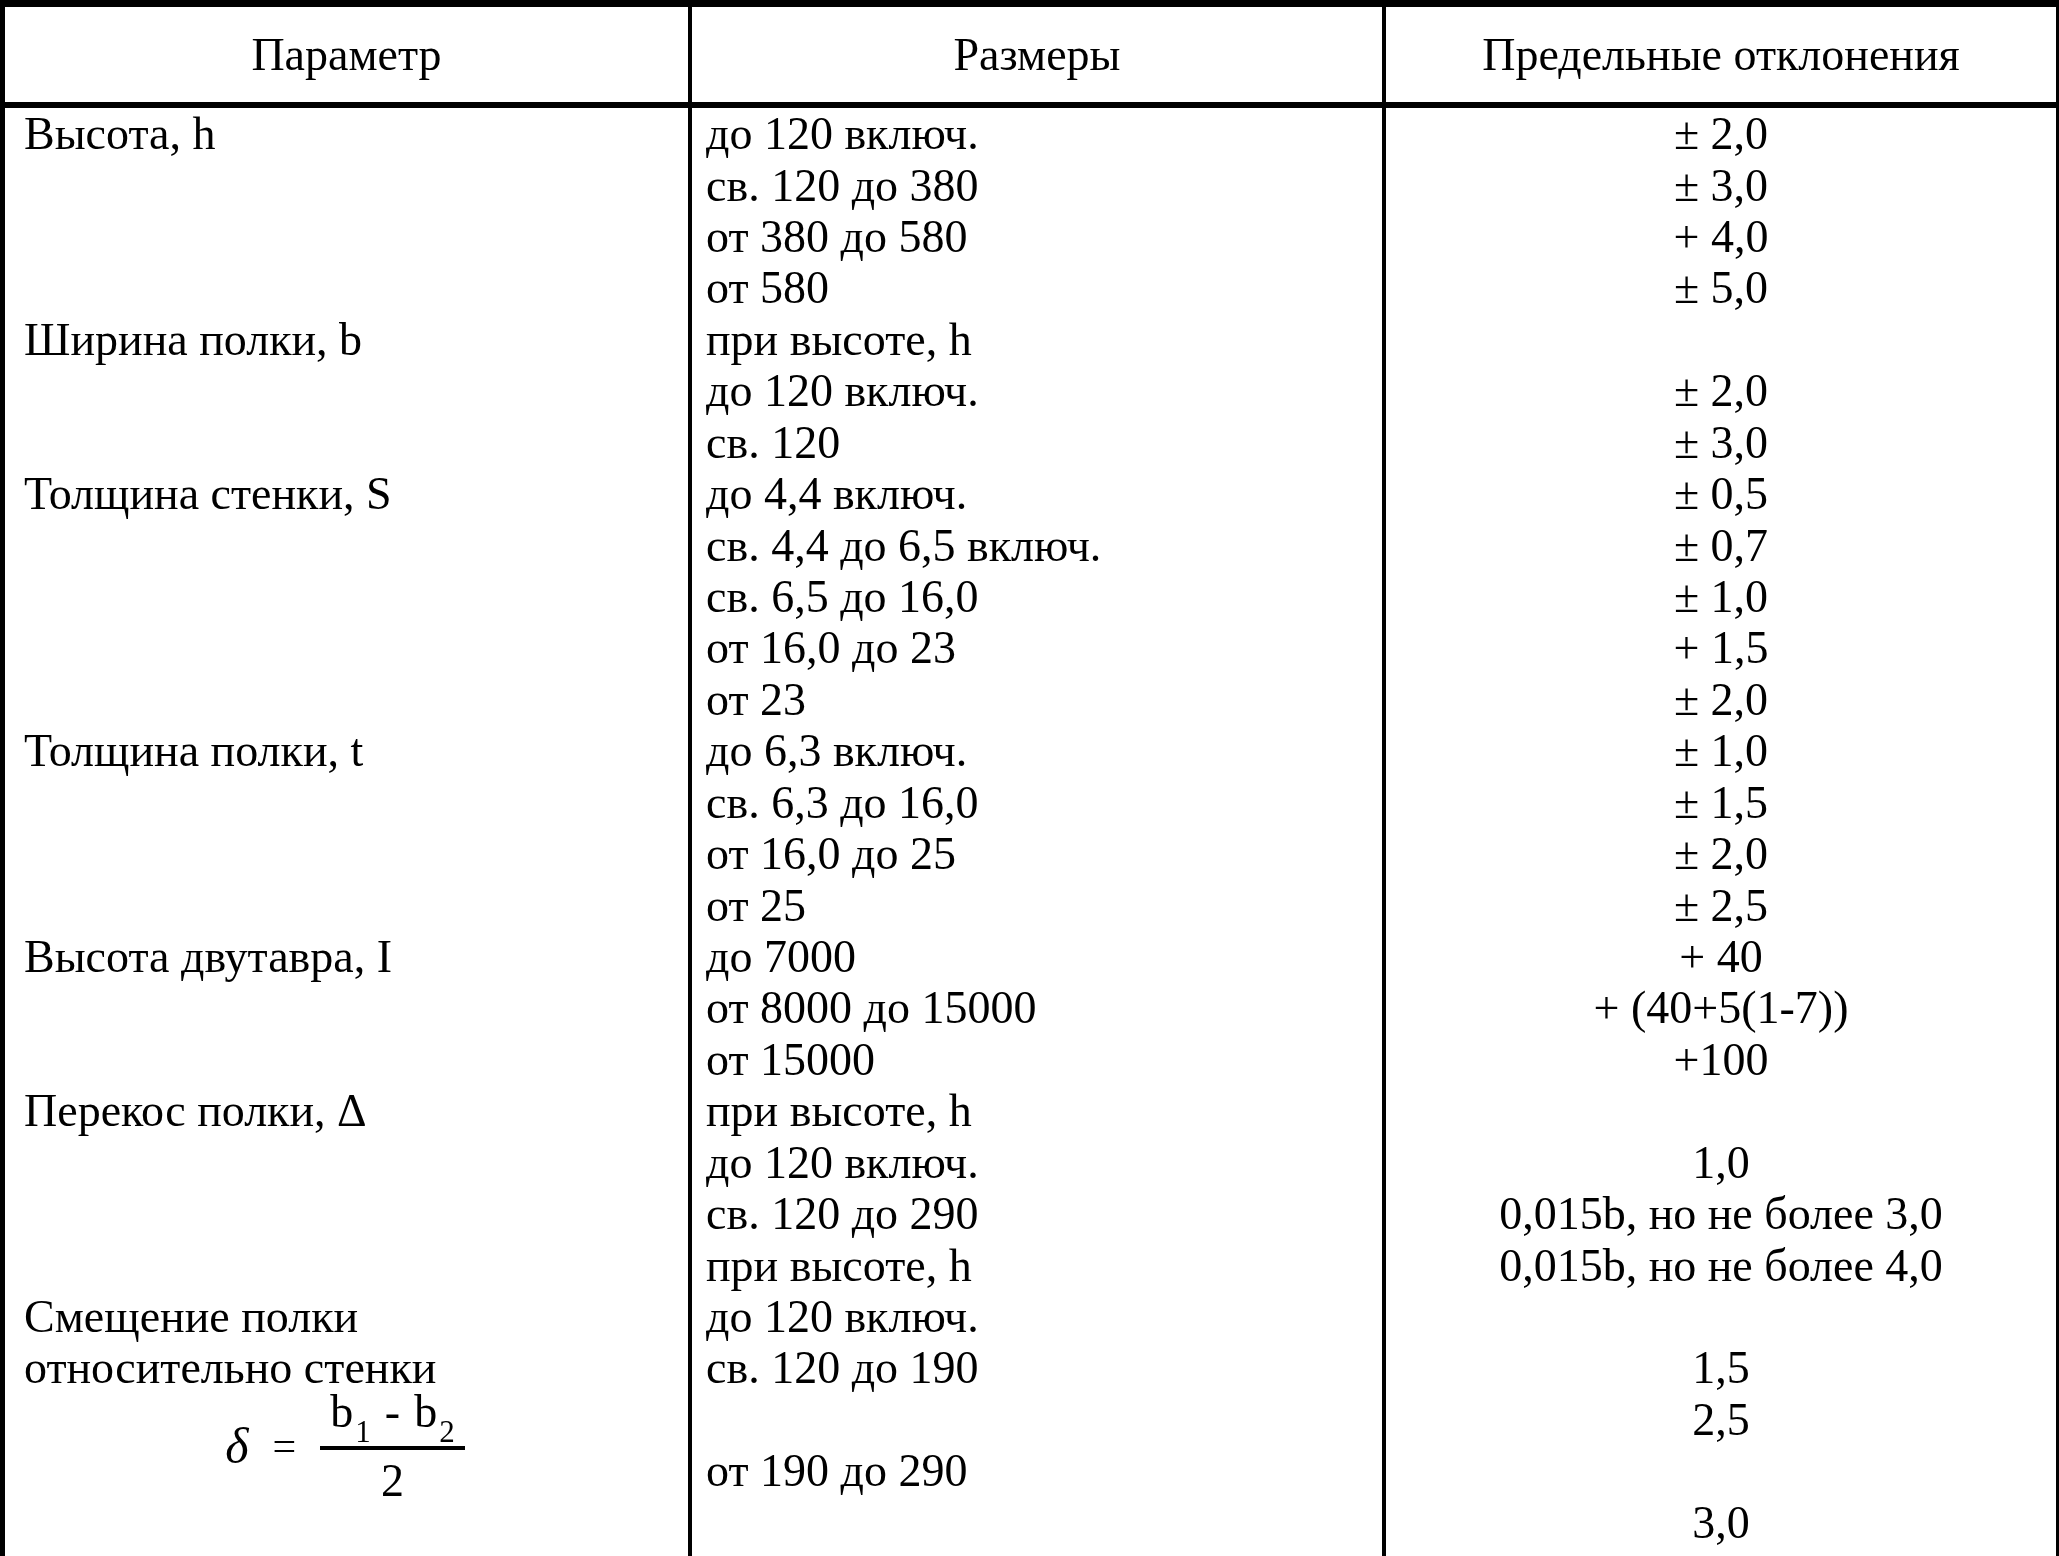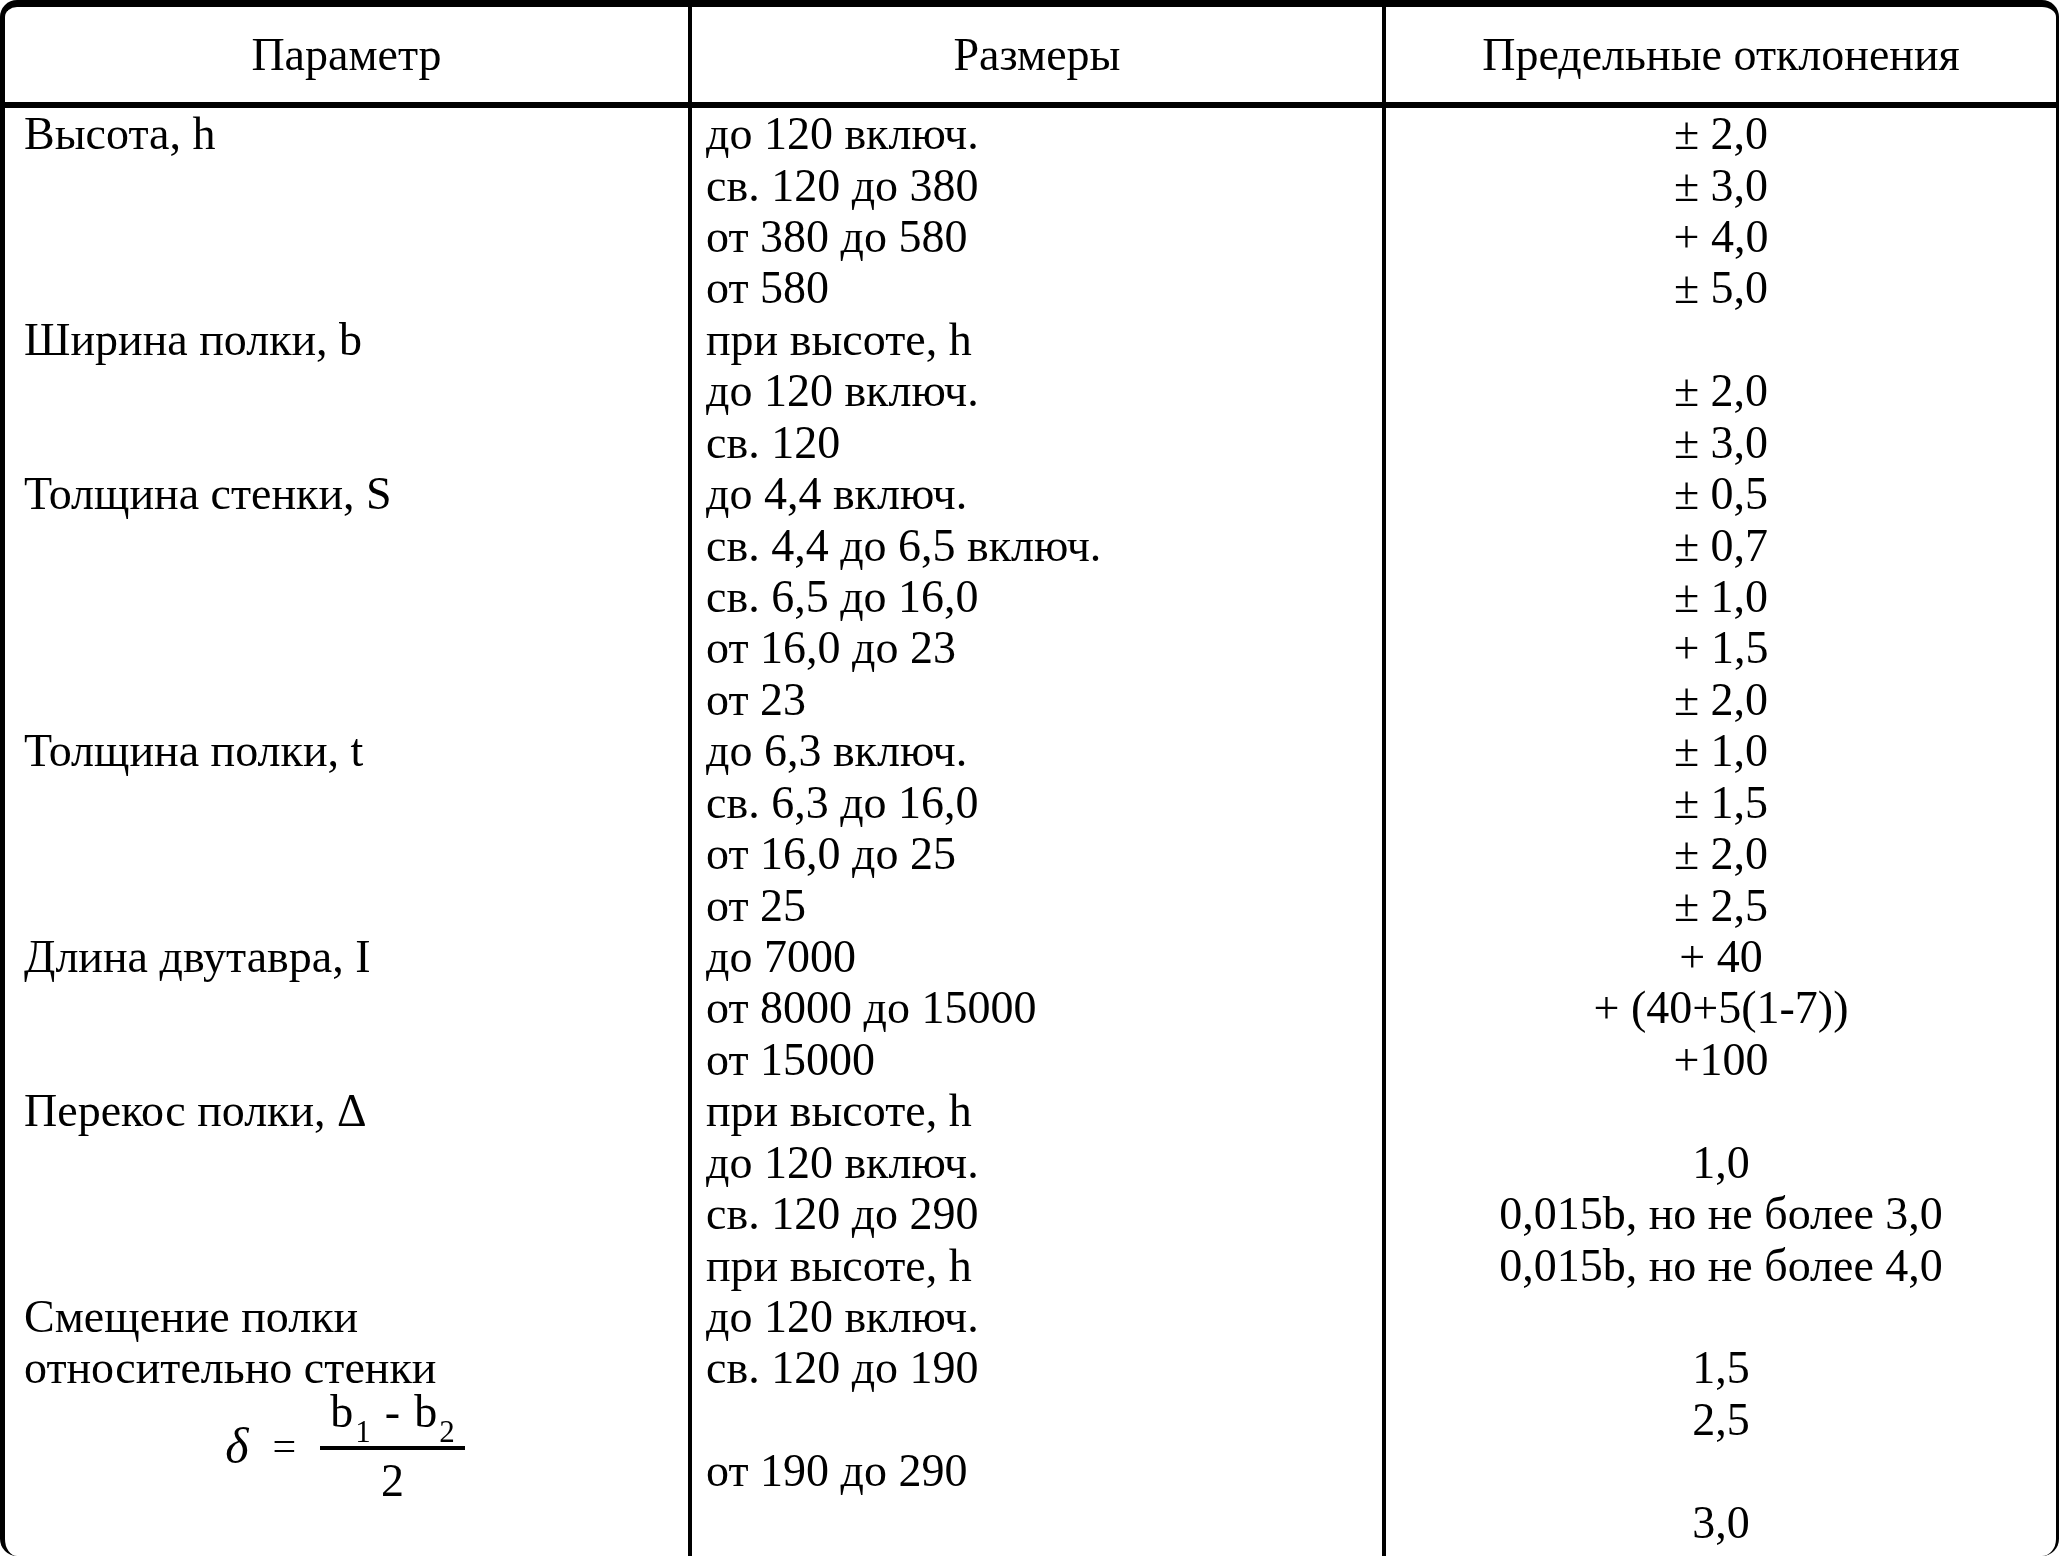--- a/index.html
+++ b/index.html
@@ -16,21 +16,20 @@
   .tbl {
     position: absolute;
     left: 0; top: 0;
     width: 2059px; height: 1556px;
     box-sizing: border-box;
     border-top: 7px solid #000;
     border-left: 5px solid #000;
     border-right: 3px solid #000;
     display: flex;
     flex-direction: column;
-    border-radius: 17px;
   }
   .hdr-row {
     display: flex;
     flex: 0 0 auto;
     height: 95px;
     border-bottom: 6px solid #000;
   }
   .body-row {
     display: flex;
     flex: 1 1 auto;
@@ -116,21 +115,21 @@
           <div class="line"></div>
           <div class="line">Толщина стенки, S</div>
           <div class="line"></div>
           <div class="line"></div>
           <div class="line"></div>
           <div class="line"></div>
           <div class="line">Толщина полки, t</div>
           <div class="line"></div>
           <div class="line"></div>
           <div class="line"></div>
-          <div class="line">Длина двутавра, I</div>
+          <div class="line">Высота двутавра, I</div>
           <div class="line"></div>
           <div class="line"></div>
           <div class="line">Перекос полки, Δ</div>
           <div class="line"></div>
           <div class="line"></div>
           <div class="line"></div>
           <div class="line">Смещение полки</div>
           <div class="line">относительно стенки</div>
           <div class="line"></div>
           <div class="line"></div>

